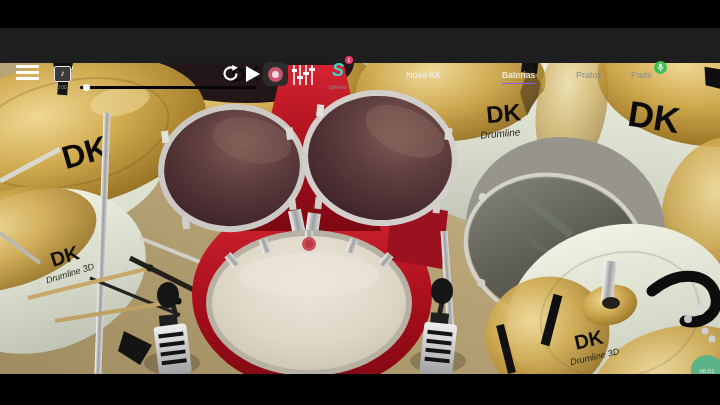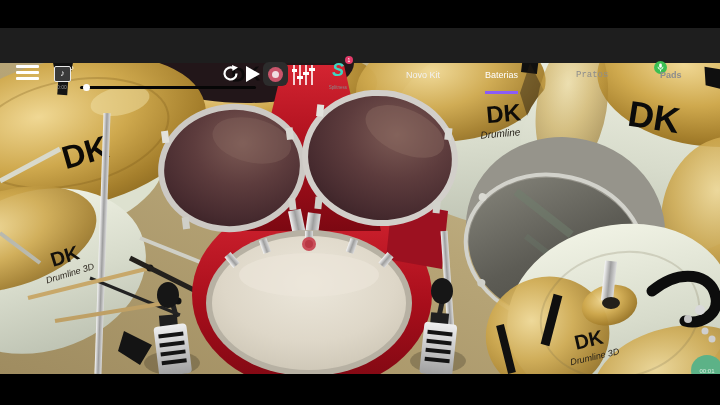--- a/index.html
+++ b/index.html
@@ -21,21 +21,21 @@
   .play-tri{width:0;height:0;border-left:14px solid #fff;border-top:8.5px solid transparent;border-bottom:8.5px solid transparent;}
   .rec-wrap{left:263px;top:34px;width:25px;height:24px;background:#2c2c2c;border-radius:6px;display:flex;align-items:center;justify-content:center;}
   .rec-outer{width:15px;height:15px;border-radius:50%;background:#c9556b;display:flex;align-items:center;justify-content:center;}
   .rec-inner{width:7px;height:7px;border-radius:50%;background:#f0dde2;}
   .s-app{left:324px;top:30px;width:28px;height:26px;text-align:center;}
   .s-letter{font-size:18px;font-weight:bold;font-style:italic;color:#3fd6c2;line-height:24px;}
   .s-badge{position:absolute;right:-1px;top:-2px;width:8px;height:8px;border-radius:50%;background:#e23a69;color:#fff;font-size:5px;line-height:8px;text-align:center;font-style:normal;}
   .s-label{position:absolute;left:318px;top:57px;width:40px;text-align:center;font-size:4.5px;color:#8a8a8a;}
   .tab{position:absolute;top:42px;font-size:9px;cursor:pointer;white-space:nowrap;}
   .tab.bright{color:#f2f2f2;padding-left:16px;}
-  .tab.active{color:#fff;border-bottom:3px solid #8b5cf6;padding-bottom:11px;}
+  .tab.active{color:#fff;border-bottom:1px solid #8b5cf6;padding-bottom:3px;margin-left:17px;}
   .tab.dim{color:#8d8d8d;}
   .mic-circle{position:absolute;left:654px;top:33px;width:13px;height:13px;border-radius:50%;background:#3bbf52;display:flex;align-items:center;justify-content:center;}
   .scene{position:absolute;top:63px;left:0;width:720px;height:311px;}
   .timer-badge{position:absolute;left:691px;top:292px;width:32px;height:31px;border-radius:50%;background:#5cb287;color:#d4ecdd;font-size:6px;display:flex;align-items:center;justify-content:center;}
   svg text{user-select:none;}
 </style>
 </head>
 <body>
 
 <div class="stage">
@@ -315,24 +315,24 @@
     </div>
 
     <div class="icon-btn s-app">
       <div class="s-letter">S</div>
       <div class="s-badge">1</div>
     </div>
     <div class="s-label">Splitness</div>
 
     <div class="tab bright" style="left:390px;">Novo Kit</div>
     <div class="tab active" style="left:485px;">Baterias</div>
-    <div class="tab dim" style="left:576px;font-family:Liberation Mono, monospace;">Pratos</div>
+    <div class="tab dim" style="left:576px;">Pratos</div>
     <div class="mic-circle">
       <svg width="7" height="9" viewBox="0 0 7 9">
         <rect x="2.2" y="0.5" width="2.6" height="4.2" rx="1.3" fill="#fff"></rect>
         <path d="M1 3.8 a2.5 2.5 0 0 0 5 0" fill="none" stroke="#fff" stroke-width=".9"></path>
         <line x1="3.5" y1="6.6" x2="3.5" y2="8.4" stroke="#fff" stroke-width=".9"></line>
       </svg>
     </div>
-    <div class="tab dim" style="left:660px;font-weight:bold;">Pads</div>
+    <div class="tab dim" style="left:631px;">Pads</div>
   </div>
 
 </div>
 
 </body></html>

